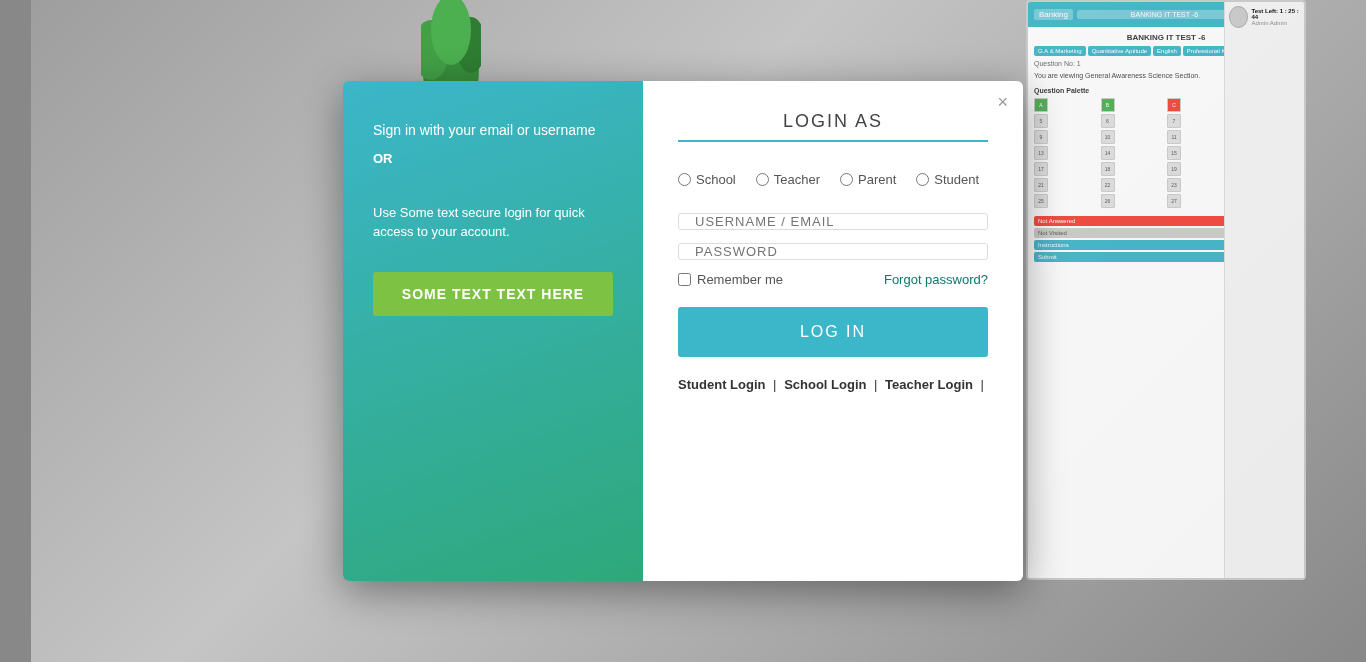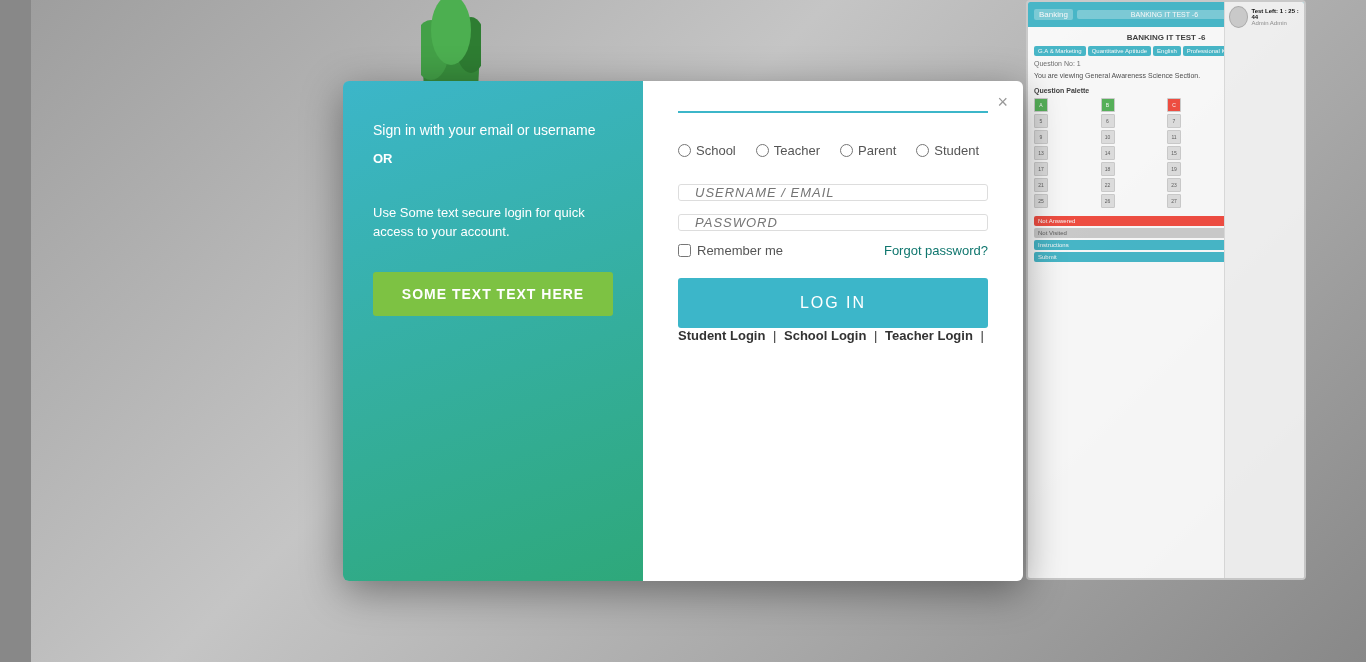--- a/index.html
+++ b/index.html
@@ -273,21 +273,20 @@
     .form-input {
       width: 100%;
       border: 1px solid #ddd;
       border-radius: 3px;
       padding: 0 16px;
       font-size: 13px;
       color: #888;
       letter-spacing: 1px;
       margin-bottom: 12px;
       outline: none;
-      font-style: italic;
     }
 
     .remember-forgot {
       display: flex;
       justify-content: space-between;
       align-items: center;
       margin-bottom: 20px;
     }
 
     .remember-me {
@@ -313,24 +312,25 @@
     .login-btn {
       width: 100%;
       background: #3cb6c9;
       color: #fff;
       border: none;
       padding: 16px;
       font-size: 16px;
       letter-spacing: 2px;
       cursor: pointer;
       border-radius: 3px;
+      margin-bottom: 20px;
     }
 
     .bottom-links {
-      text-align: left;
+      text-align: right;
       font-size: 13px;
     }
 
     .bottom-links a {
       color: #333;
       text-decoration: none;
       font-weight: bold;
       cursor: pointer;
     }
 
@@ -431,20 +431,21 @@
       <p class="left-sign-in">Sign in with your email or username</p>
       <p class="left-or">OR</p>
       <p class="left-use-text">Use Some text secure login for quick access to your account.</p>
 
       <button class="dummy-btn">SOME TEXT TEXT HERE</button>
     </div>
 
     <div class="login-right">
       <button class="close-btn">×</button>
 
+      <h2 class="login-as-title">LOGIN AS</h2>
       <div class="title-underline"></div>
 
       
       <div class="role-options">
         <label class="role-option">
           <input type="radio" name="role" value="school" style="">
           <span>School</span>
         </label>
         <label class="role-option">
           <input type="radio" name="role" value="teacher" style="">

